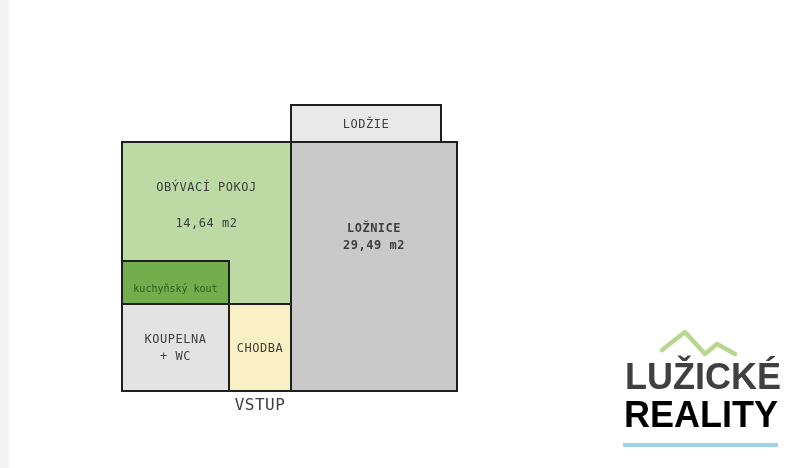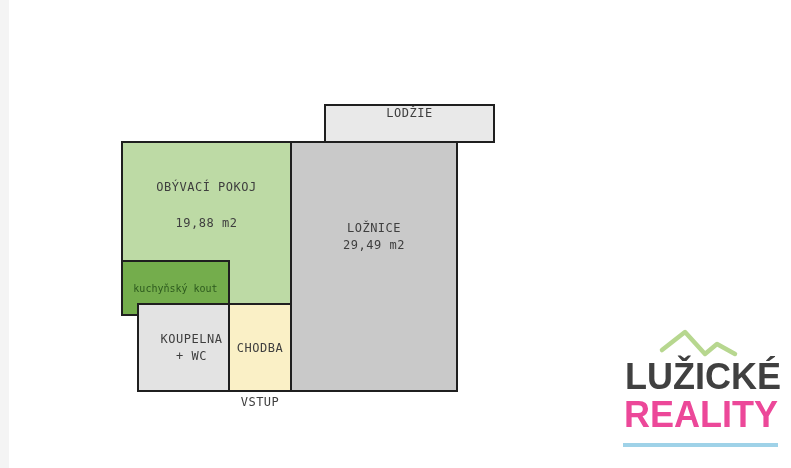--- a/index.html
+++ b/index.html
@@ -1,65 +1,65 @@
 <!DOCTYPE html>
 <html><head>
 <meta charset="utf-8">
 <style>
   html,body{margin:0;padding:0;}
   body{width:791px;height:468px;background:#ffffff;position:relative;overflow:hidden;font-family:"DejaVu Sans Mono",monospace;}
   #left-gutter{position:absolute;left:0;top:0;width:9px;height:468px;background:#f4f4f4;}
   .room{position:absolute;box-sizing:border-box;border:2px solid #1f1f1f;display:flex;flex-direction:column;align-items:center;font-size:12px;letter-spacing:0.5px;color:#3e3e3e;}
   .room .nm,.room .ar{white-space:pre;}
   .ar{margin-top:3px;}
-  #room-lodzie{left:290px;top:104px;width:171px;height:39px;margin-left:34px;}
+  #room-lodzie{left:290px;top:104px;width:152px;height:39px;justify-content:center;}
   #room-loznice{left:290px;top:141px;width:168px;height:251px;padding-top:78px;}
   #room-obyvaci{left:121px;top:141px;width:171px;height:164px;padding-top:37px;gap:19px;}
   #room-kout{left:121px;top:260px;width:109px;height:56px;justify-content:center;font-size:10px;letter-spacing:0;}
   #room-koupelna{left:121px;top:303px;width:109px;height:89px;justify-content:center;}
   #room-chodba{left:228px;top:303px;width:64px;height:89px;justify-content:center;}
-  #entrance-label{position:absolute;left:222px;top:395px;width:76px;text-align:center;font-size:12px;color:#3e3e3e;letter-spacing:0.5px;}
+  #entrance-label{position:absolute;left:222px;top:395px;width:76px;text-align:center;font-size:16px;color:#3e3e3e;letter-spacing:0.5px;}
   .logo-line{position:absolute;font-family:"Liberation Sans",sans-serif;font-weight:bold;font-size:36px;letter-spacing:0;line-height:1;}
   #logo-line1{left:625px;top:359px;}
   #logo-line2{left:624px;top:397px;}
   #logo-underline{position:absolute;left:623px;top:443px;width:155px;height:4px;}
   #logo-roof{position:absolute;left:658px;top:327px;}
 </style>
 </head>
 <body>
 
 <div id="left-gutter"></div>
 
 <div class="room" id="room-lodzie" style="background-color: rgb(233, 233, 233);">
   <div class="nm">LODŽIE</div>
 </div>
 
-<div class="room" id="room-loznice" style="background-color: rgb(201, 201, 201);">
+<div class="room" id="room-loznice" style="background-color: rgb(201, 201, 201); font-weight: bold;">
   <div class="nm">LOŽNICE</div>
   <div class="ar">29,49 m2</div>
 </div>
 
 <div class="room" id="room-obyvaci" style="background-color: rgb(189, 218, 165);">
   <div class="nm">OBÝVACÍ POKOJ</div>
-  <div class="ar">19,88 m2</div>
+  <div class="ar">14,64 m2</div>
 </div>
 
 <div class="room" id="room-kout" style="background-color: rgb(116, 173, 76);">
   <div class="nm" style="color: rgb(45, 90, 30);">kuchyňský kout</div>
 </div>
 
-<div class="room" id="room-koupelna" style="background-color: rgb(227, 227, 227); margin-left: 16px;">
+<div class="room" id="room-koupelna" style="background-color: rgb(227, 227, 227);">
   <div class="nm">KOUPELNA</div>
   <div class="ar">+ WC</div>
 </div>
 
 <div class="room" id="room-chodba" style="background-color: rgb(250, 240, 198);">
   <div class="nm">CHODBA</div>
 </div>
 
 <div id="entrance-label">VSTUP</div>
 
 <svg id="logo-roof" width="85" height="32" viewBox="0 0 85 32">
   <polyline id="roof-line" points="4,23 27,5 47,27 59,17 77,27" fill="none" stroke="#b7d78f" stroke-width="4.5" stroke-linecap="round" stroke-linejoin="round"></polyline>
 </svg>
 <div class="logo-line" id="logo-line1" style="color: #404040;">LUŽICKÉ</div>
-<div class="logo-line" id="logo-line2" style="color: #ec4899;">REALITY</div>
+<div class="logo-line" id="logo-line2" style="color: #000000;">REALITY</div>
 <div id="logo-underline" style="background-color: rgb(159, 210, 232);"></div>
 
 </body></html>

